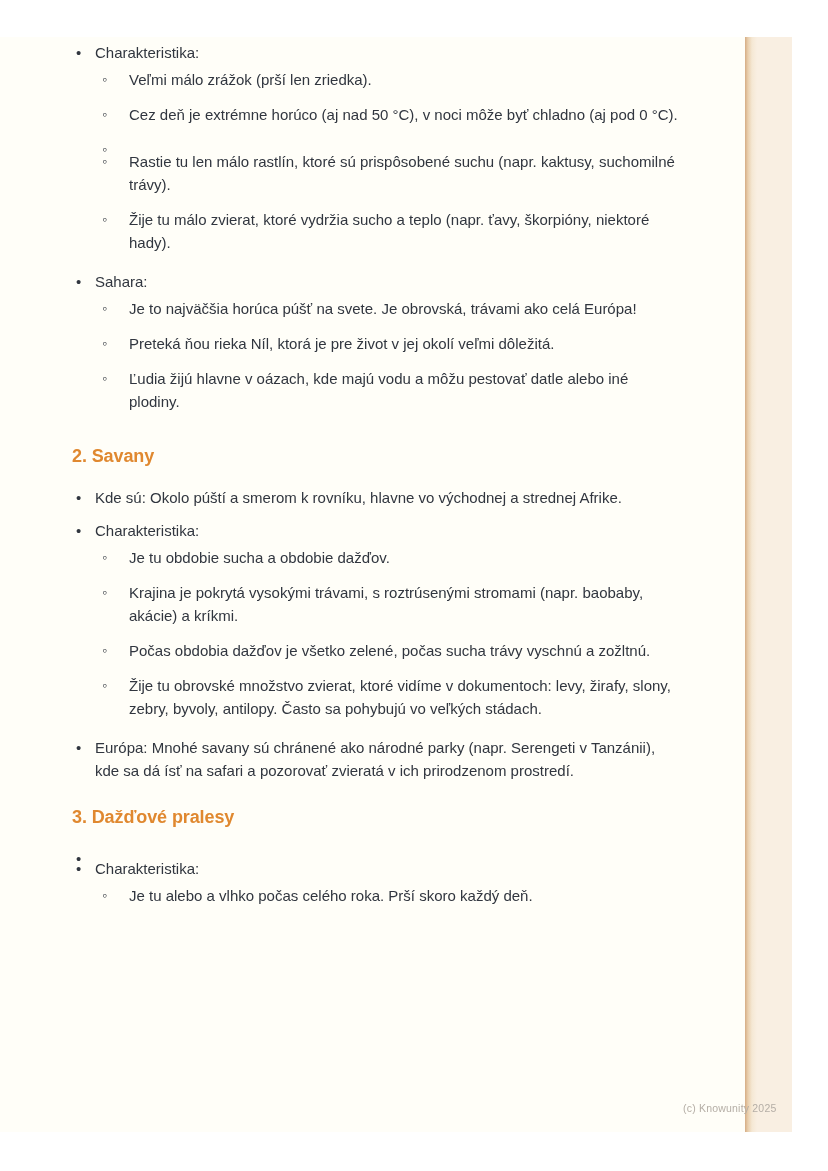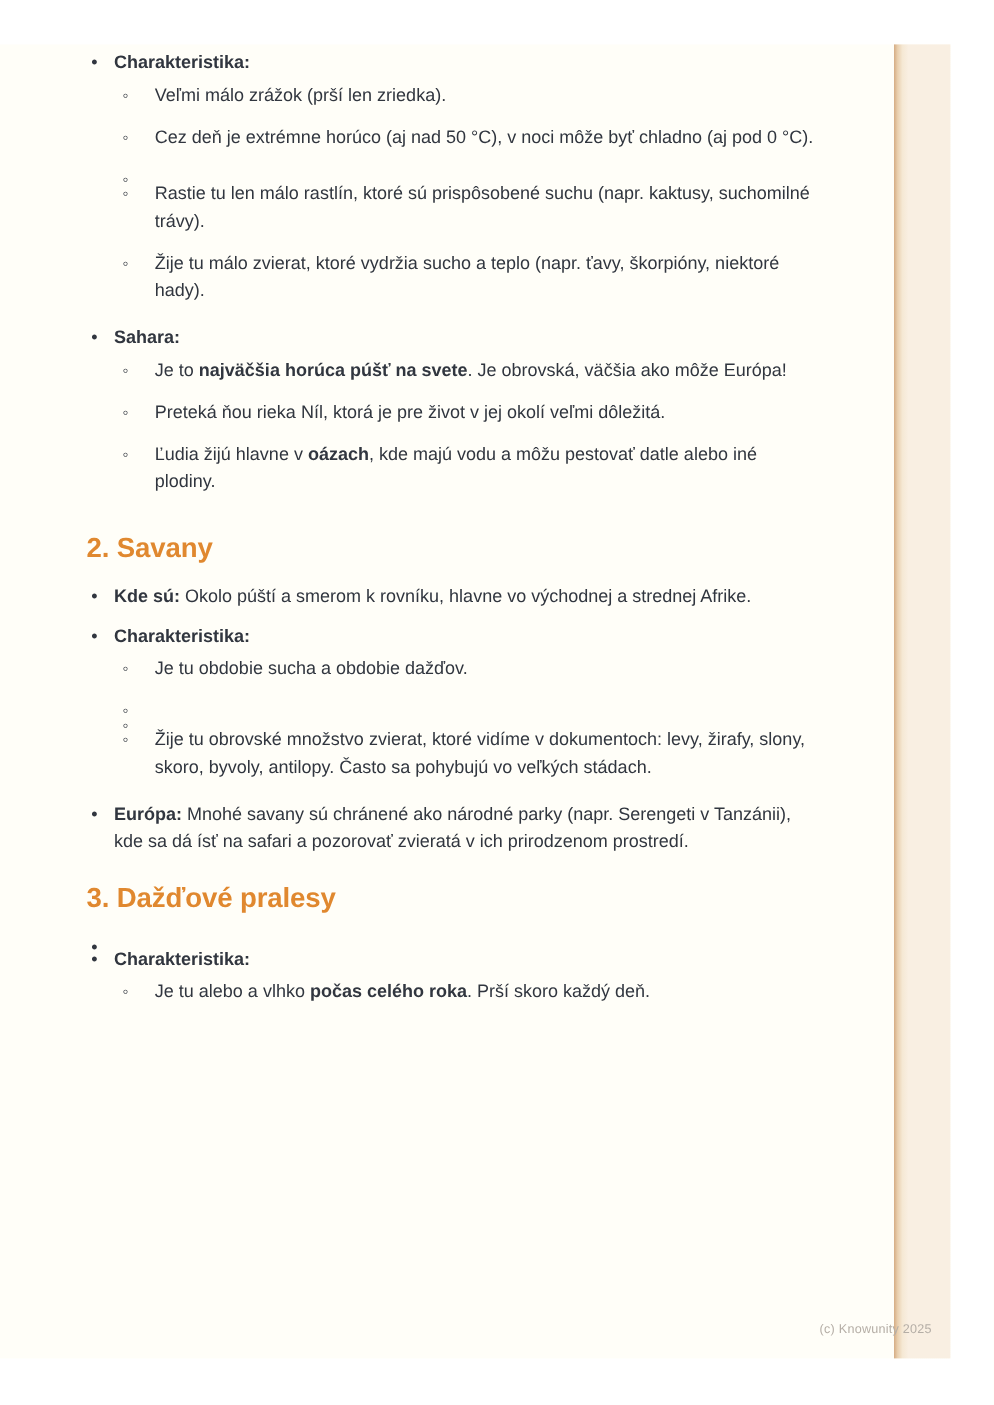--- a/index.html
+++ b/index.html
@@ -25,34 +25,34 @@
   .content {
     position: absolute; left: 0; top: 41px;
     width: 828px;
     display: flex; flex-direction: column; align-items: flex-start;
     font-size: 15px; line-height: 23px;
     color: #31363F;
     z-index: 2;
   }
   .heading {
     font-weight: 700;
-    font-size: 23px; line-height: 30px;
+    font-size: 18px; line-height: 30px;
     color: #E0882F;
     margin: 16px 0 15px 72px;
     letter-spacing: -0.1px;
   }
   .li { position: relative; margin: 0 0 12px 0; }
   .li.l1 { padding-left: 95px; width: 575px; margin-bottom: 4px; }
   .li.l2 { padding-left: 129px; width: 549px; }
   .l2 + .l1 { margin-top: 4px; }
   .l1 + .l1 { margin-top: 6px; }
   .bullet { position: absolute; top: 0; font-size: 15px; color: #31363F; }
   .l1 .bullet { left: 76px; }
   .l2 .bullet { left: 102px; font-size: 14px; }
-  .run.b { font-weight: 700; }
+  .run.b { font-weight: 400; }
   .watermark {
     position: absolute; left: 683px; top: 1101px;
     font-size: 10.5px; line-height: 14px;
     color: #B5AEA6;
     letter-spacing: 0.2px;
     z-index: 3;
     white-space: nowrap;
     text-align: center;
   }
 </style>
@@ -63,30 +63,30 @@
 <div class="stripe"></div>
 
 <div class="content" id="doc-content">
     <div class="li l1"><span class="bullet">•</span><span><span class="run b">Charakteristika:</span></span></div>
     <div class="li l2"><span class="bullet">◦</span><span><span class="run">Veľmi málo zrážok (prší len zriedka).</span></span></div>
     <div class="li l2"><span class="bullet">◦</span><span><span class="run">Cez deň je extrémne horúco (aj nad 50 °C), v noci môže byť chladno (aj pod 0 °C).</span></span></div>
     <div class="li l2"><span class="bullet">◦</span></div>
     <div class="li l2"><span class="bullet">◦</span><span><span class="run">Rastie tu len málo rastlín, ktoré sú prispôsobené suchu (napr. kaktusy, suchomilné trávy).</span></span></div>
     <div class="li l2"><span class="bullet">◦</span><span><span class="run">Žije tu málo zvierat, ktoré vydržia sucho a teplo (napr. ťavy, škorpióny, niektoré hady).</span></span></div>
     <div class="li l1"><span class="bullet">•</span><span><span class="run b">Sahara:</span></span></div>
-    <div class="li l2"><span class="bullet">◦</span><span><span class="run">Je to </span><span class="run b">najväčšia horúca púšť na svete</span><span class="run">. Je obrovská, väčšia ako môže Európa!</span></span></div>
+    <div class="li l2"><span class="bullet">◦</span><span><span class="run">Je to </span><span class="run b">najväčšia horúca púšť na svete</span><span class="run">. Je obrovská, trávami ako celá Európa!</span></span></div>
     <div class="li l2"><span class="bullet">◦</span><span><span class="run">Preteká ňou rieka Níl, ktorá je pre život v jej okolí veľmi dôležitá.</span></span></div>
     <div class="li l2"><span class="bullet">◦</span><span><span class="run">Ľudia žijú hlavne v </span><span class="run b">oázach</span><span class="run">, kde majú vodu a môžu pestovať datle alebo iné plodiny.</span></span></div>
     <h2 class="heading">2. Savany</h2>
     <div class="li l1"><span class="bullet">•</span><span><span class="run b">Kde sú:</span><span class="run"> Okolo púští a smerom k rovníku, hlavne vo východnej a strednej Afrike.</span></span></div>
     <div class="li l1"><span class="bullet">•</span><span><span class="run b">Charakteristika:</span></span></div>
     <div class="li l2"><span class="bullet">◦</span><span><span class="run">Je tu obdobie sucha a obdobie dažďov.</span></span></div>
-    <div class="li l2"><span class="bullet">◦</span></div>
-    <div class="li l2"><span class="bullet">◦</span></div>
-    <div class="li l2"><span class="bullet">◦</span><span><span class="run">Žije tu obrovské množstvo zvierat, ktoré vidíme v dokumentoch: levy, žirafy, slony, skoro, byvoly, antilopy. Často sa pohybujú vo veľkých stádach.</span></span></div>
+    <div class="li l2"><span class="bullet">◦</span><span><span class="run">Krajina je pokrytá vysokými trávami, s roztrúsenými stromami (napr. baobaby, akácie) a kríkmi.</span></span></div>
+    <div class="li l2"><span class="bullet">◦</span><span><span class="run">Počas obdobia dažďov je všetko zelené, počas sucha trávy vyschnú a zožltnú.</span></span></div>
+    <div class="li l2"><span class="bullet">◦</span><span><span class="run">Žije tu obrovské množstvo zvierat, ktoré vidíme v dokumentoch: levy, žirafy, slony, zebry, byvoly, antilopy. Často sa pohybujú vo veľkých stádach.</span></span></div>
     <div class="li l1"><span class="bullet">•</span><span><span class="run b">Európa:</span><span class="run"> Mnohé savany sú chránené ako národné parky (napr. Serengeti v Tanzánii), kde sa dá ísť na safari a pozorovať zvieratá v ich prirodzenom prostredí.</span></span></div>
     <h2 class="heading">3. Dažďové pralesy</h2>
     <div class="li l1"><span class="bullet">•</span></div>
     <div class="li l1"><span class="bullet">•</span><span><span class="run b">Charakteristika:</span></span></div>
     <div class="li l2"><span class="bullet">◦</span><span><span class="run">Je tu alebo a vlhko </span><span class="run b">počas celého roka</span><span class="run">. Prší skoro každý deň.</span></span></div>
   </div>
 
 <div class="watermark">(c) Knowunity 2025</div>
 
 </body></html>

